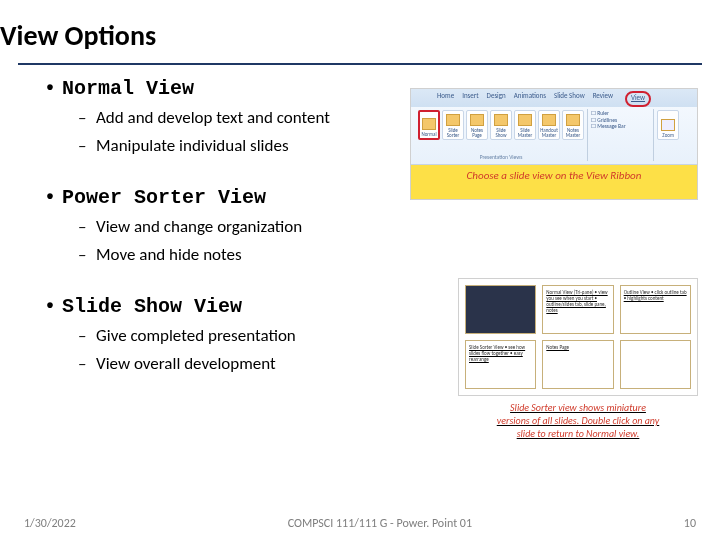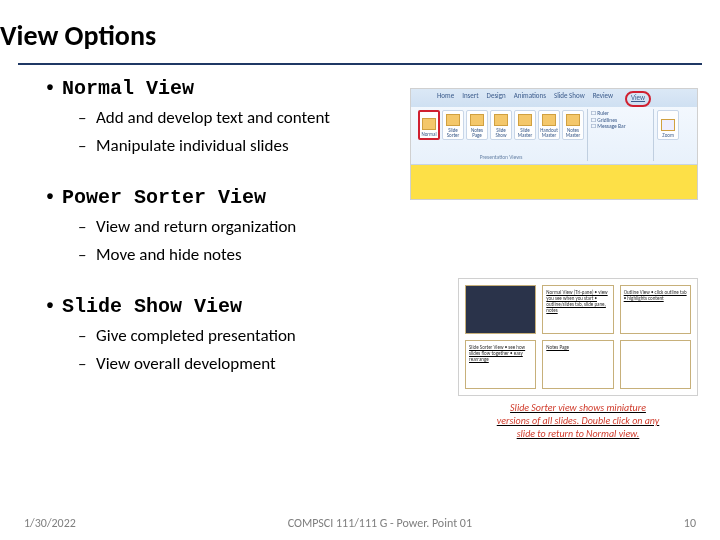--- a/index.html
+++ b/index.html
@@ -194,21 +194,21 @@
 <hr class="title-rule">
 
 <div class="content">
 
   <div class="bullet-l1">Normal View</div>
   <div class="bullet-l2">Add and develop text and content</div>
   <div class="bullet-l2">Manipulate individual slides</div>
   <div class="spacer"></div>
 
   <div class="bullet-l1">Power Sorter View</div>
-  <div class="bullet-l2">View and return organization</div>
+  <div class="bullet-l2">View and change organization</div>
   <div class="bullet-l2">Move and hide notes</div>
   <div class="spacer"></div>
 
   <div class="bullet-l1">Slide Show View</div>
   <div class="bullet-l2">Give completed presentation</div>
   <div class="bullet-l2">View overall development</div>
 
 </div>
 
 <div class="img1">
@@ -264,20 +264,21 @@
         </div>
       </div>
       <div class="rgroup" style="flex:0.5;border-right:none">
         <div class="ico">
             <div class="ico-glyph" style="background:#eef"></div>
             <span>Zoom</span>
           </div>
       </div>
     </div>
   </div>
+  <div class="caption1">Choose a slide view on the View Ribbon</div>
 </div>
 
 <div class="img2">
   <div class="sorter">
     <div class="mini dark"></div>
     <div class="mini">Normal View (Tri-pane)
 • view you see when you start
 • outline/slides tab, slide pane, notes</div>
     <div class="mini">Outline View
 • click outline tab

